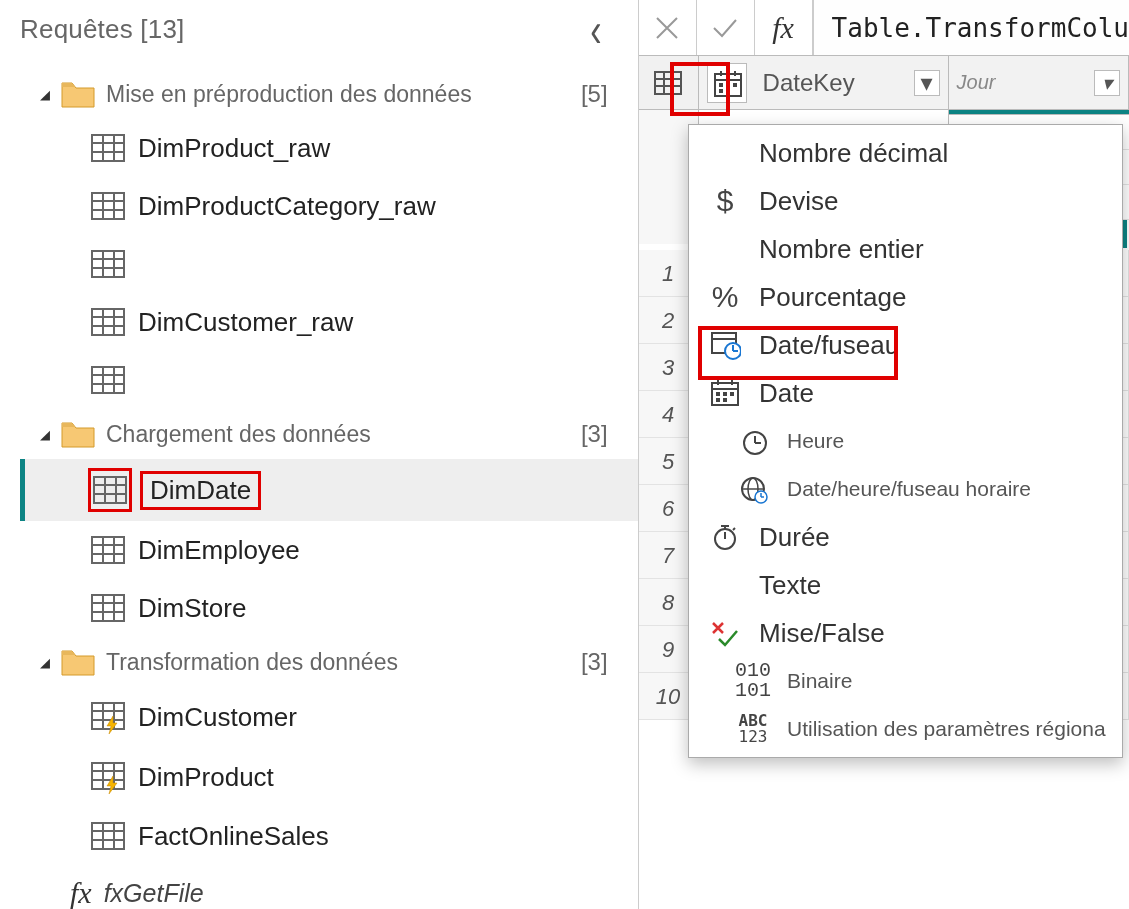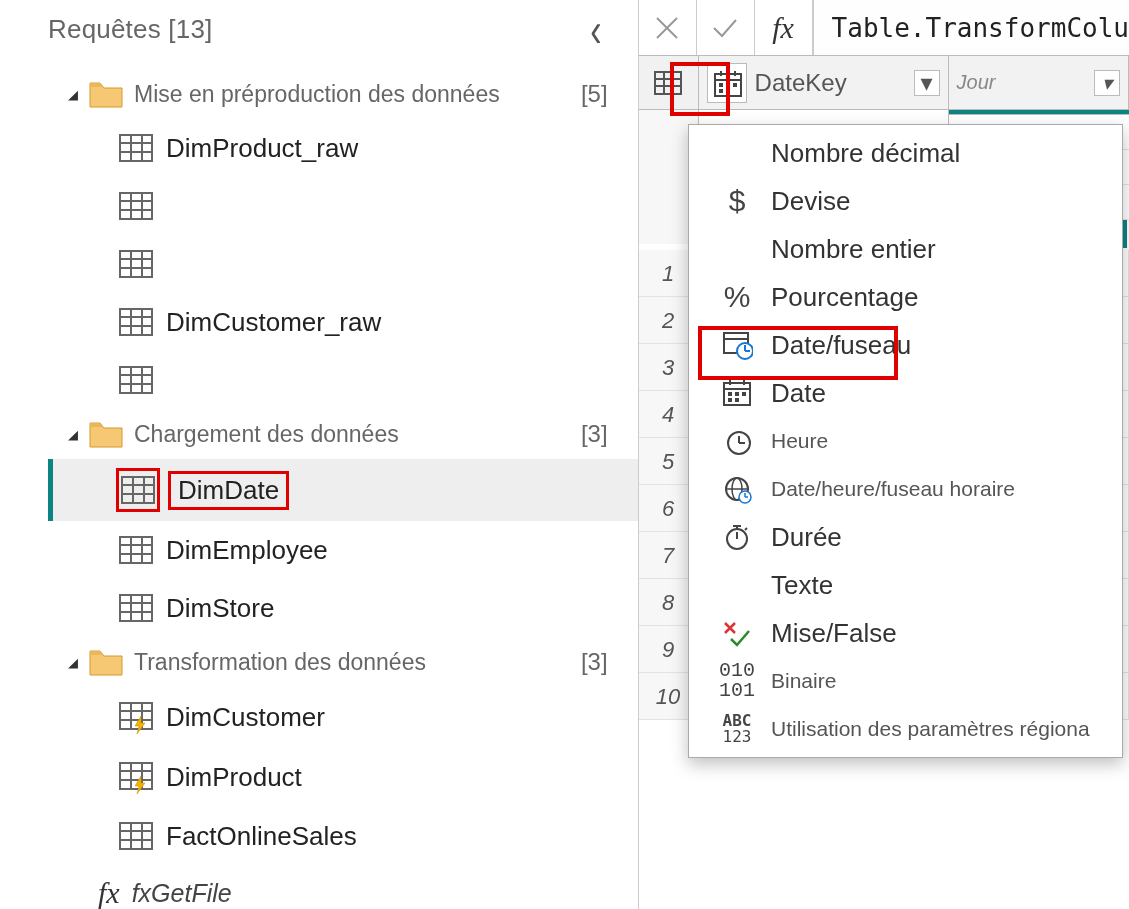--- a/index.html
+++ b/index.html
@@ -15,21 +15,20 @@
   }
   .container { display: flex; height: 100%; }
 
   
   .queries-panel {
     width: 652px;
     background: #fff;
     border-right: 1px solid #ccc;
     padding: 14px 0 0 20px;
     position: relative;
-    margin-left: 28px;
   }
   .queries-header {
     display: flex;
     align-items: center;
     justify-content: space-between;
     padding-right: 30px;
     padding-bottom: 24px;
     font-size: 26px;
     color: #666;
   }
@@ -132,21 +131,21 @@
   .col-header {
     display: flex;
     align-items: center;
     padding: 0 8px;
     border-right: 1px solid #bbb;
     font-size: 24px;
     color: #555;
     background: #f2f2f2;
     position: relative;
   }
-  .col-header.first { width: 250px; }
+  .col-header.first { width: 250px; gap: 8px; }
   .col-header.second { flex: 1; font-size: 20px; color: #888; font-style: italic; }
   .type-icon-box {
     width: 40px; height: 40px;
     display: flex; align-items: center; justify-content: center;
     background: #fff;
     border: 1px solid #bbb;
     margin-right: 8px;
   }
   .dropdown-caret {
     width: 26px; height: 26px;
@@ -195,32 +194,32 @@
   
   .type-menu {
     position: absolute;
     left: 688px;
     top: 124px;
     width: 435px;
     background: #fff;
     border: 1px solid #aaa;
     box-shadow: 0 6px 16px rgba(0,0,0,.25);
     z-index: 50;
-    padding: 4px 12px;
+    padding: 4px 0;
   }
   .menu-item {
     display: flex;
     align-items: center;
     height: 48px;
     padding-left: 18px;
     font-size: 26px;
     color: #333;
     gap: 16px;
   }
-  .menu-item.small { font-size: 21px; color: #555; }
+  .menu-item.small { font-size: 21px; color: #555; margin-left: 28px; }
   .menu-item .mi-icon {
     width: 36px;
     display: inline-flex;
     justify-content: center;
     font-size: 24px;
     color: #444;
   }
 
   
   .abs-redbox {
@@ -340,20 +339,21 @@
           </svg>
         </span>
         <span>DimProduct_raw</span>
       </div>
     <div class="query-item">
         <span class="q-icon">
           <svg width="36" height="36">
             <use href="#table-icon"></use>
           </svg>
         </span>
+        <span>DimProductCategory_raw</span>
       </div>
     <div class="query-item">
         <span class="q-icon">
           <svg width="36" height="36">
             <use href="#table-icon"></use>
           </svg>
         </span>
       </div>
     <div class="query-item">
         <span class="q-icon">

